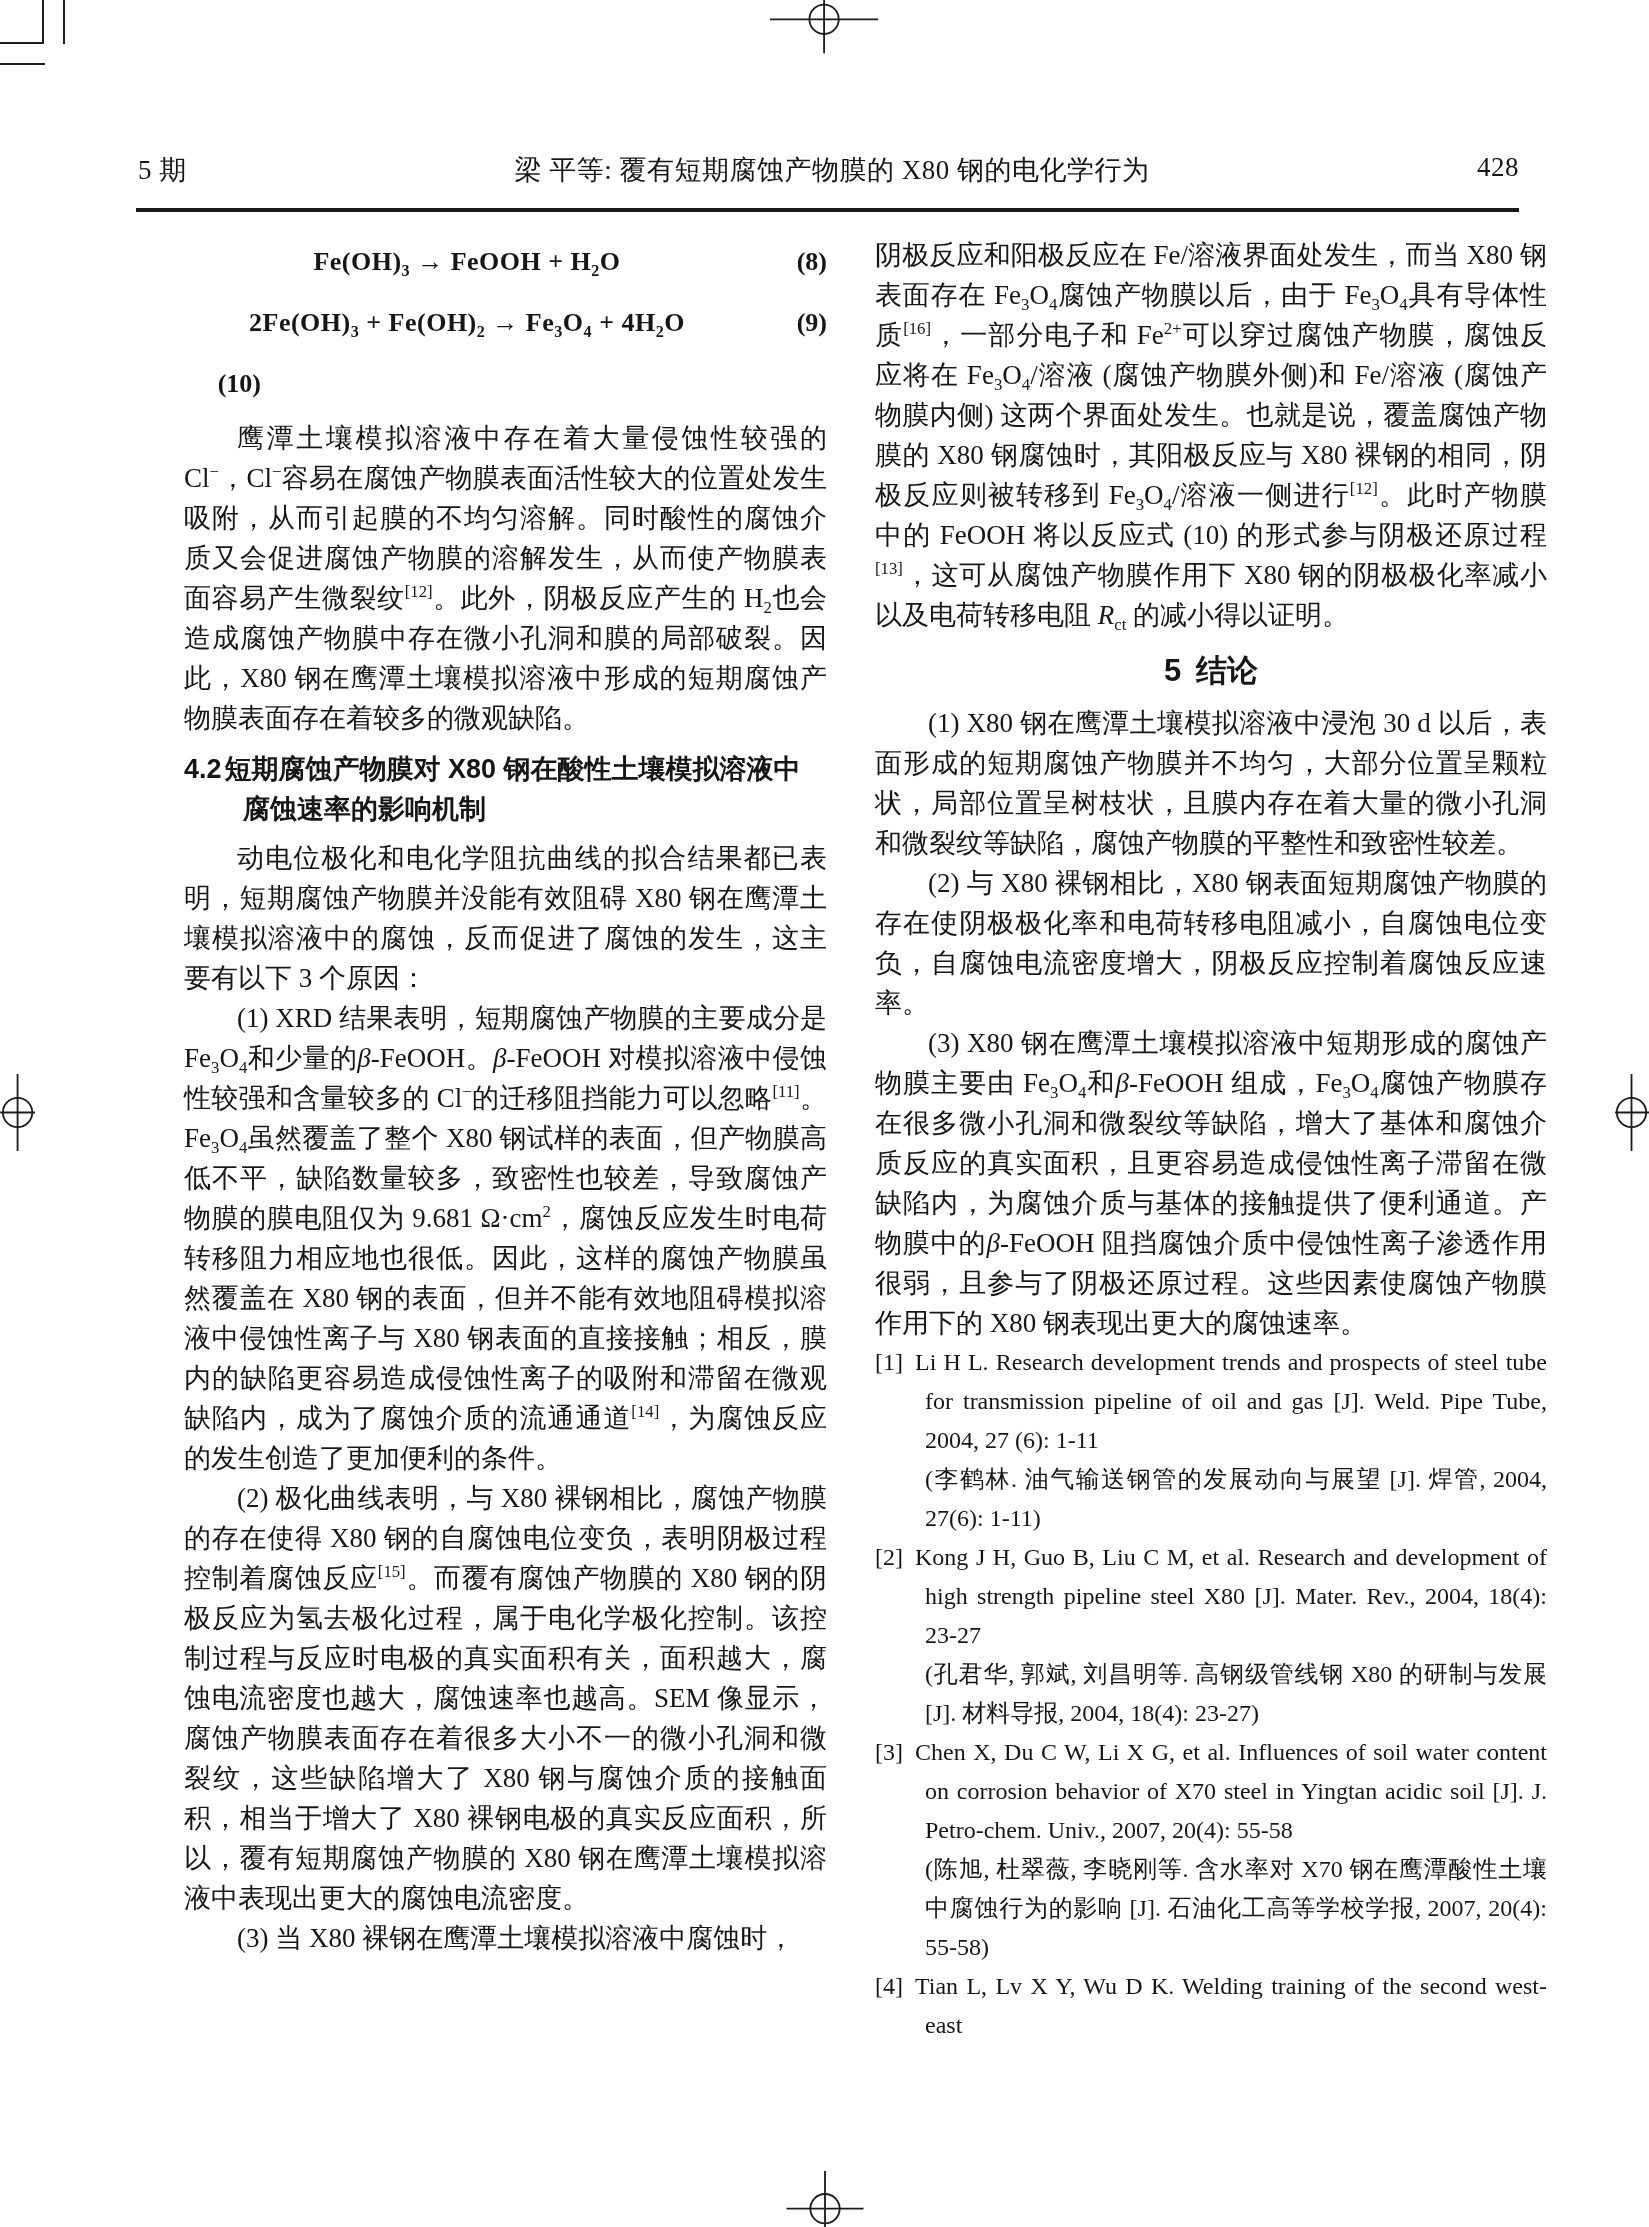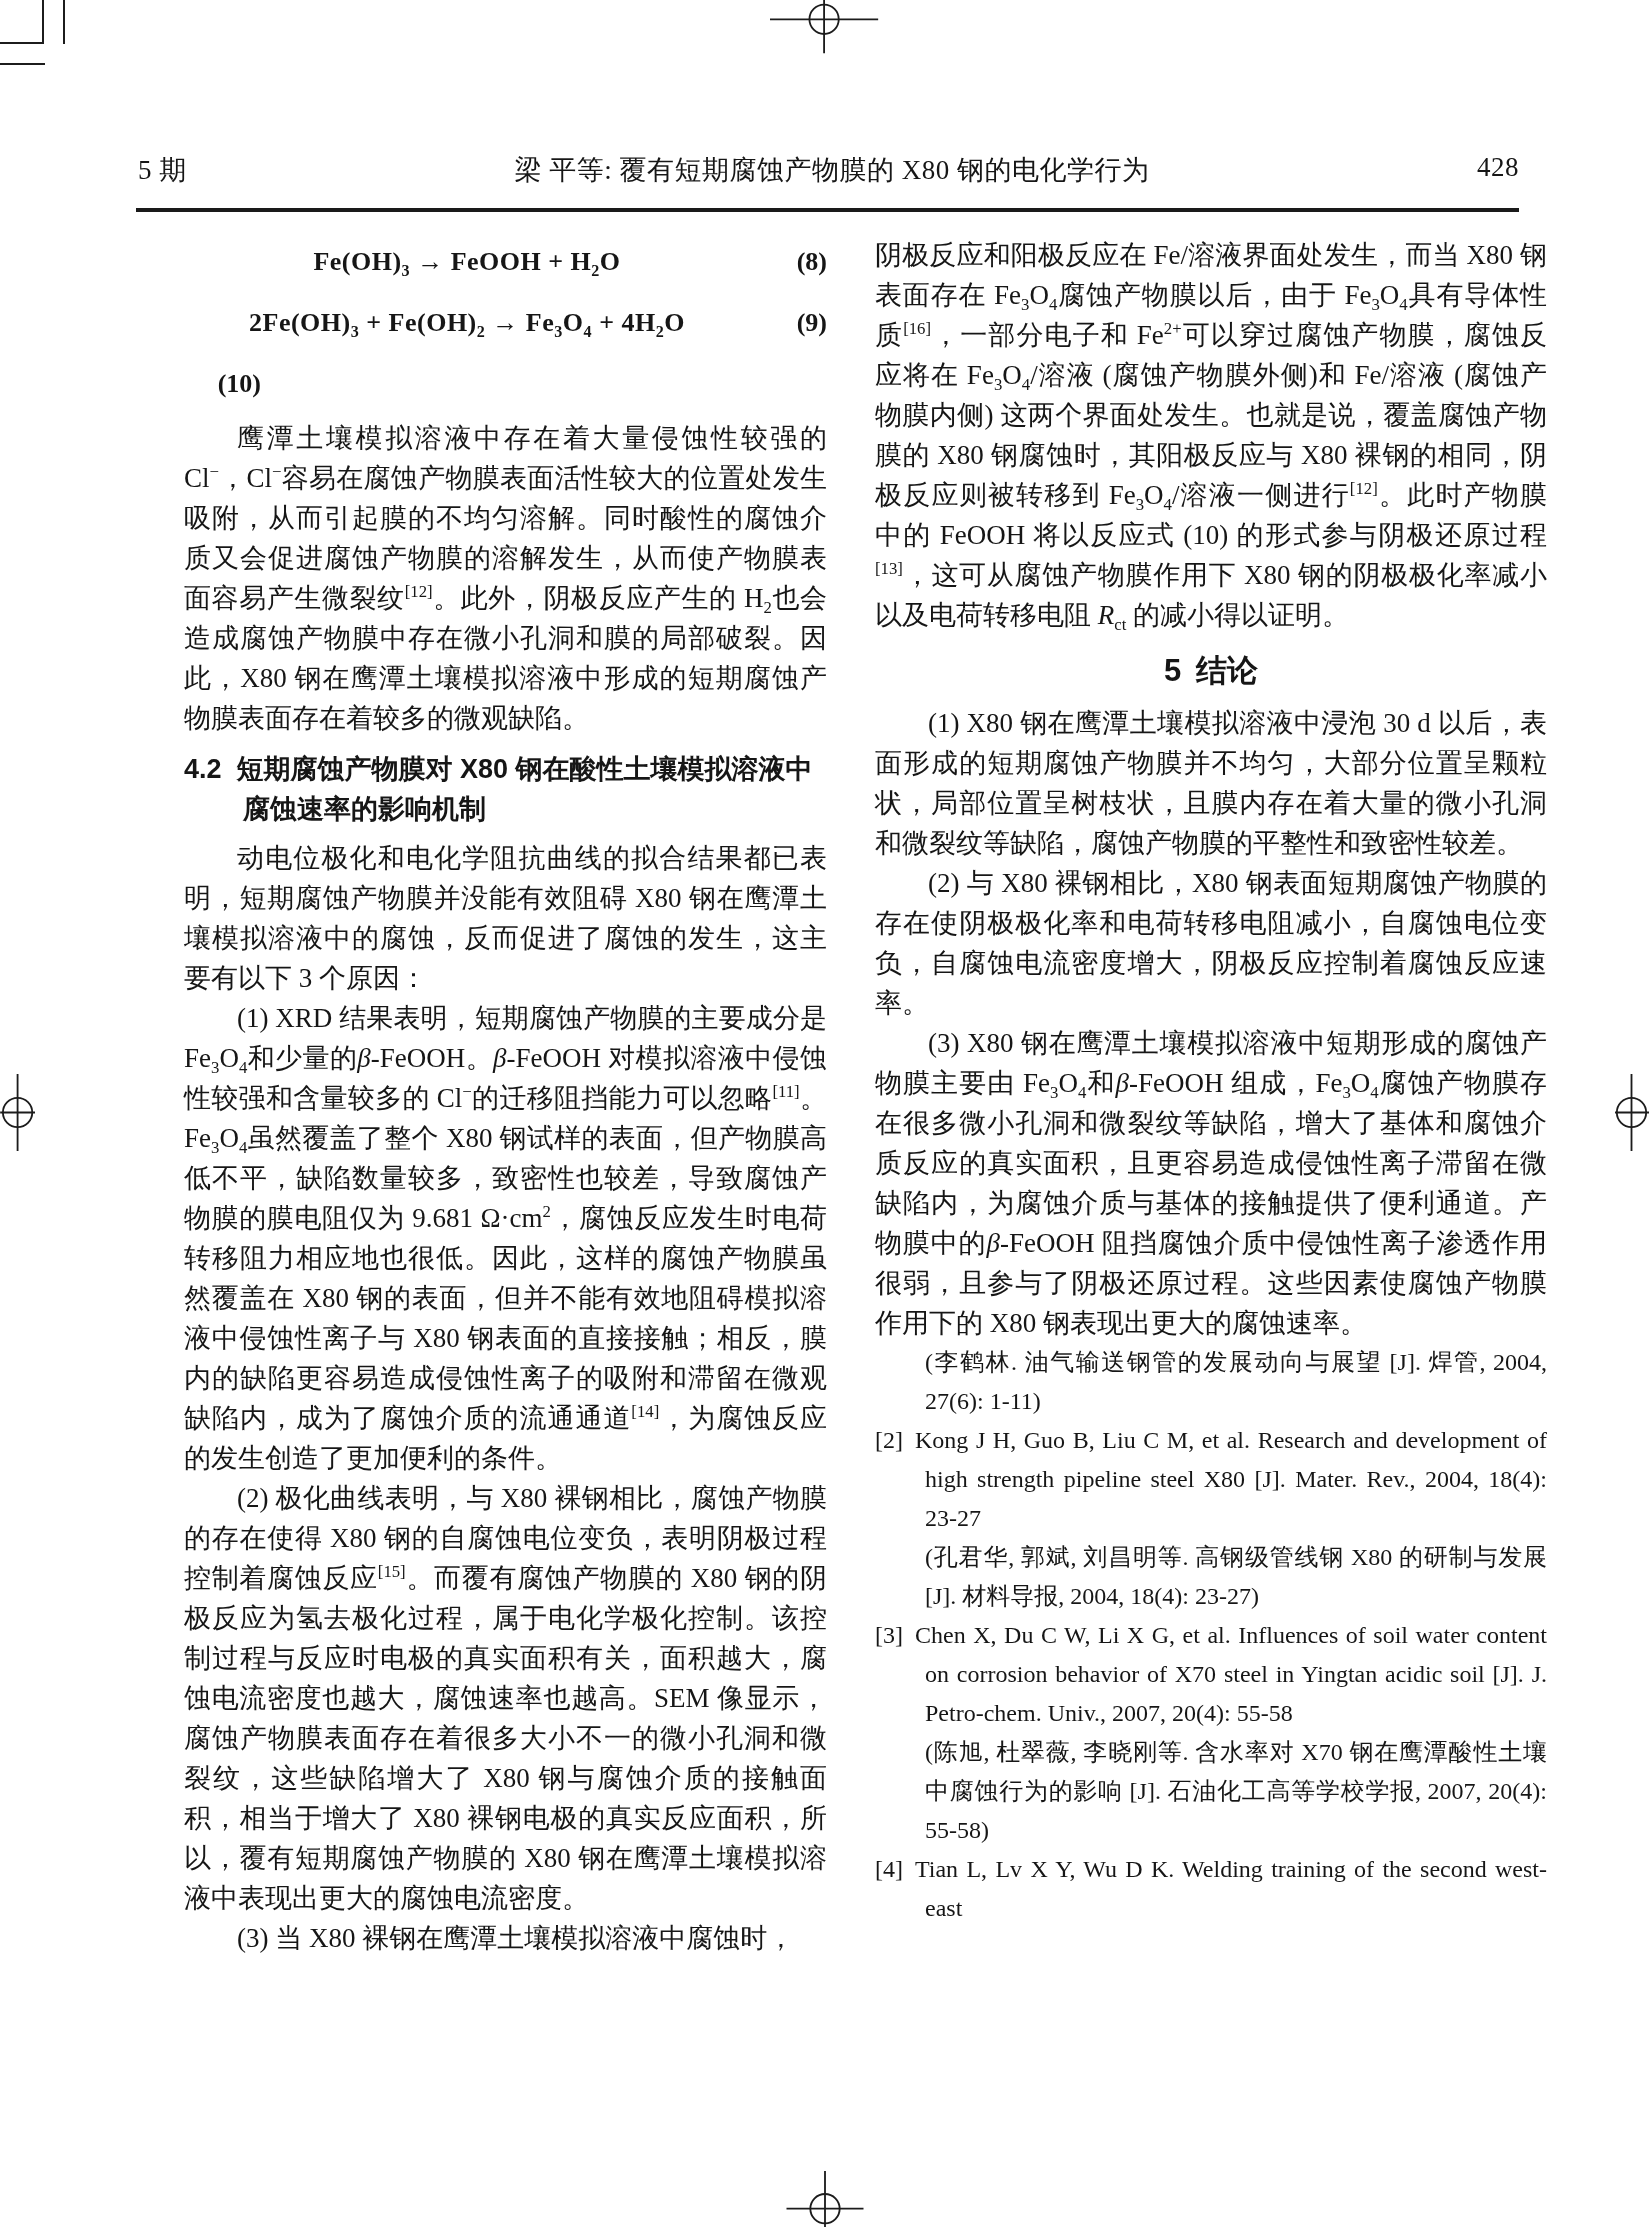--- a/index.html
+++ b/index.html
@@ -54,21 +54,21 @@
   .eq-body { flex:1; text-align:center; letter-spacing:0.5px; }
   .eq-num  { width:77px; text-align:right; }
 
   
   .h-sub {
     font-family:"Liberation Sans","DejaVu Sans",sans-serif;
     font-weight:bold; font-size:27px; line-height:40px;
     margin:11px 0 9.2px;
     padding-left:59px; text-indent:-59px; text-align:left;
   }
-  .h-sub .num { margin-right:15px; }
+  .h-sub .num { margin-right:3px; }
   .h-main {
     font-family:"Liberation Sans","DejaVu Sans",sans-serif;
     font-weight:bold; font-size:31px; line-height:42px;
     margin:14.7px 0 11px; text-align:center;
   }
   .h-main .num { margin-right:14.7px; }
 
   
   .refs { font-size:24px; line-height:39px; }
   .ref { margin:0; }
@@ -157,20 +157,23 @@
   </h2>
 
   <p class="body">(1) X80 钢在鹰潭土壤模拟溶液中浸泡 30 d 以后，表面形成的短期腐蚀产物膜并不均匀，大部分位置呈颗粒状，局部位置呈树枝状，且膜内存在着大量的微小孔洞和微裂纹等缺陷，腐蚀产物膜的平整性和致密性较差。</p>
   <p class="body">(2) 与 X80 裸钢相比，X80 钢表面短期腐蚀产物膜的存在使阴极极化率和电荷转移电阻减小，自腐蚀电位变负，自腐蚀电流密度增大，阴极反应控制着腐蚀反应速率。</p>
   <p class="body">(3) X80 钢在鹰潭土壤模拟溶液中短期形成的腐蚀产物膜主要由 Fe<sub>3</sub>O<sub>4</sub>和<i>β</i>-FeOOH 组成，Fe<sub>3</sub>O<sub>4</sub>腐蚀产物膜存在很多微小孔洞和微裂纹等缺陷，增大了基体和腐蚀介质反应的真实面积，且更容易造成侵蚀性离子滞留在微缺陷内，为腐蚀介质与基体的接触提供了便利通道。产物膜中的<i>β</i>-FeOOH 阻挡腐蚀介质中侵蚀性离子渗透作用很弱，且参与了阴极还原过程。这些因素使腐蚀产物膜作用下的 X80 钢表现出更大的腐蚀速率。</p>
 
 
   <div class="refs">
 
     <div class="ref">
+      <div class="ref-en">
+        <span class="ref-marker">[1]</span><span>Li H L. Research development trends and prospects of steel tube for transmission pipeline of oil and gas [J]. Weld. Pipe Tube, 2004, 27 (6): 1-11</span>
+      </div>
       <div class="ref-zh">(李鹤林. 油气输送钢管的发展动向与展望 [J]. 焊管, 2004, 27(6): 1-11)</div>
     </div>
 
     <div class="ref">
       <div class="ref-en">
         <span class="ref-marker">[2]</span><span>Kong J H, Guo B, Liu C M, et al. Research and development of high strength pipeline steel X80 [J]. Mater. Rev., 2004, 18(4): 23-27</span>
       </div>
       <div class="ref-zh">(孔君华, 郭斌, 刘昌明等. 高钢级管线钢 X80 的研制与发展 [J]. 材料导报, 2004, 18(4): 23-27)</div>
     </div>
 

